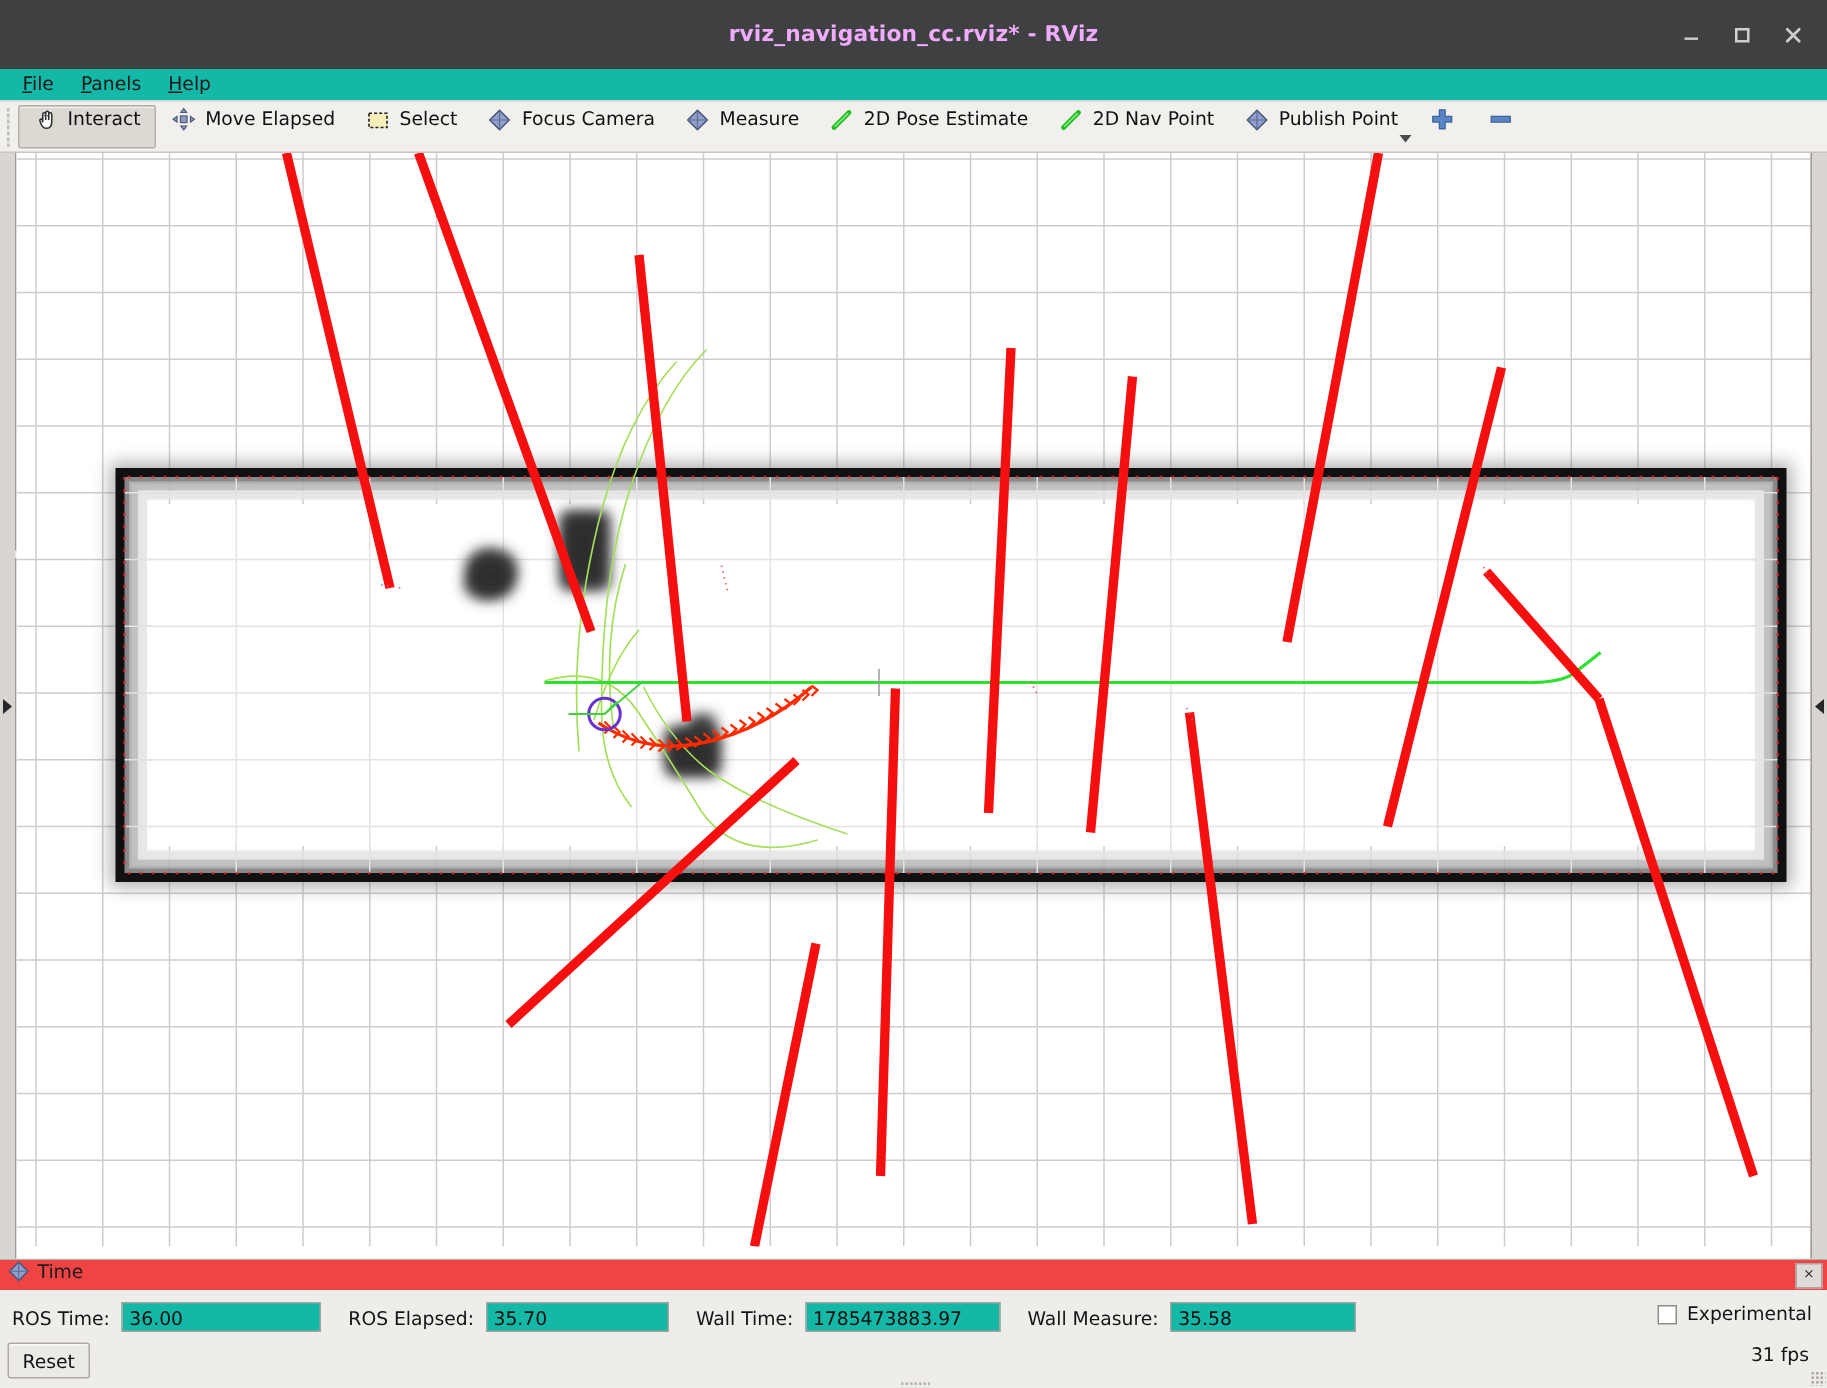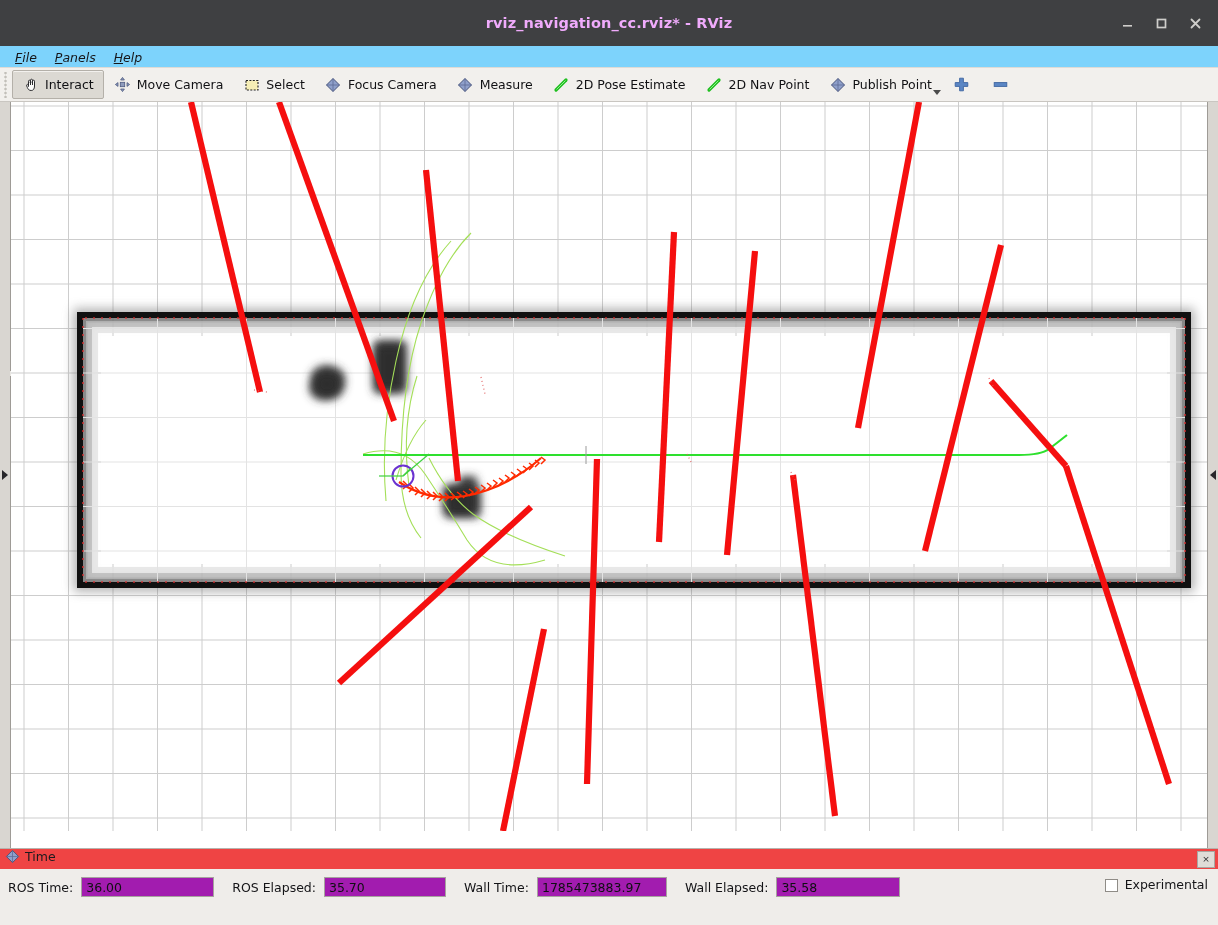--- a/index.html
+++ b/index.html
@@ -39,25 +39,24 @@
     display: flex; align-items: center; justify-content: center;
     color: #cfcecb;
     font-size: 13px;
     line-height: 1;
   }
   .wbtn svg { display: block; }
 
   
   .menubar {
     height: 21px; min-height: 21px;
-    background: #7dd3fc;
-    display: flex; align-items: flex-end;
+    background: #14b8a6;
+    display: flex; align-items: flex-start;
     padding-left: 6px;
     border-bottom: 0px;
-    font-style: italic;
   }
   .menuitem {
     font-size: 12.5px;
     color: #17171a;
     padding: 2px 9px 2px 9px;
     white-space: nowrap;
   }
   .menuitem .u { text-decoration: underline; }
 
   
@@ -73,21 +72,21 @@
   .tb-grip {
     width: 8px; height: 26px;
     margin-right: 2px;
     background-image: radial-gradient(#b9b6b0 1px, transparent 1.2px);
     background-size: 3px 4px;
     background-position: 2px 3px;
     background-repeat: repeat-y;
     opacity: .85;
   }
   .tbtn {
-    display: flex; align-items: center; gap: 6px;
+    display: flex; gap: 6px;
     height: 27px;
     padding: 0 9px;
     font-size: 12.5px;
     color: #111114;
     white-space: nowrap;
     border: 1px solid transparent;
     border-radius: 2px;
   }
   .tbtn.active {
     background: #dcd9d3;
@@ -175,21 +174,21 @@
     padding: 8px 8px 0 8px;
     gap: 2px;
     position: relative;
   }
   .fld-label {
     font-size: 12.5px; color: #141417;
     margin-right: 6px;
     white-space: nowrap;
   }
   .fld-input {
-    background: #a21caf;
+    background: #14b8a6;
     border: 1px solid #a6a39e;
     height: 20px;
     font-size: 12.5px;
     color: #0f0f12;
     padding: 0 4px;
     display: flex; align-items: center;
     box-sizing: border-box;
   }
   .fld-gap { width: 14px; }
   .exp-wrap {
@@ -287,21 +286,21 @@
         <svg width="17" height="17" viewBox="0 0 17 17">
           <g fill="#8e9bbd" stroke="#4e5a80" stroke-width=".8">
             <path d="M8.5 1.4 L10.4 4 H6.6 Z"></path>
             <path d="M8.5 15.6 L6.6 13 H10.4 Z"></path>
             <path d="M1.4 8.5 L4 6.6 V10.4 Z"></path>
             <path d="M15.6 8.5 L13 10.4 V6.6 Z"></path>
             <rect x="6.3" y="6.3" width="4.4" height="4.4"></rect>
           </g>
         </svg>
       </span>
-      <span>Move Camera</span>
+      <span>Move Elapsed</span>
     </div>
 
     <div class="tbtn">
       <span class="ico">
         <svg width="16" height="16" viewBox="0 0 16 16">
           <rect x="2" y="3.5" width="12" height="9.5" fill="#f6eeb6" stroke="#1f1f22" stroke-width="1.1" stroke-dasharray="2 1.4"></rect>
         </svg>
       </span>
       <span>Select</span>
     </div>
@@ -599,24 +598,30 @@
     <div class="tp-row">
       <span class="fld-label">ROS Time:</span>
       <span class="fld-input" style="width:133px;">36.00</span>
       <span class="fld-gap"></span>
       <span class="fld-label">ROS Elapsed:</span>
       <span class="fld-input" style="width:122px;">35.70</span>
       <span class="fld-gap"></span>
       <span class="fld-label">Wall Time:</span>
       <span class="fld-input" style="width:130px;">1785473883.97</span>
       <span class="fld-gap"></span>
-      <span class="fld-label">Wall Elapsed:</span>
+      <span class="fld-label">Wall Measure:</span>
       <span class="fld-input" style="width:124px;">35.58</span>
 
       <span class="exp-wrap">
         <span class="chk"></span>
         <span class="fld-label" style="margin:0;">Experimental</span>
       </span>
     </div>
 
+    <div class="tp-row2">
+      <span class="reset-btn">Reset</span>
+      <span class="fps">31 fps</span>
+      <span class="seam-dots"></span>
+      <span class="grip-corner"></span>
+    </div>
   </div>
 
 </div>
 
 </body></html>

